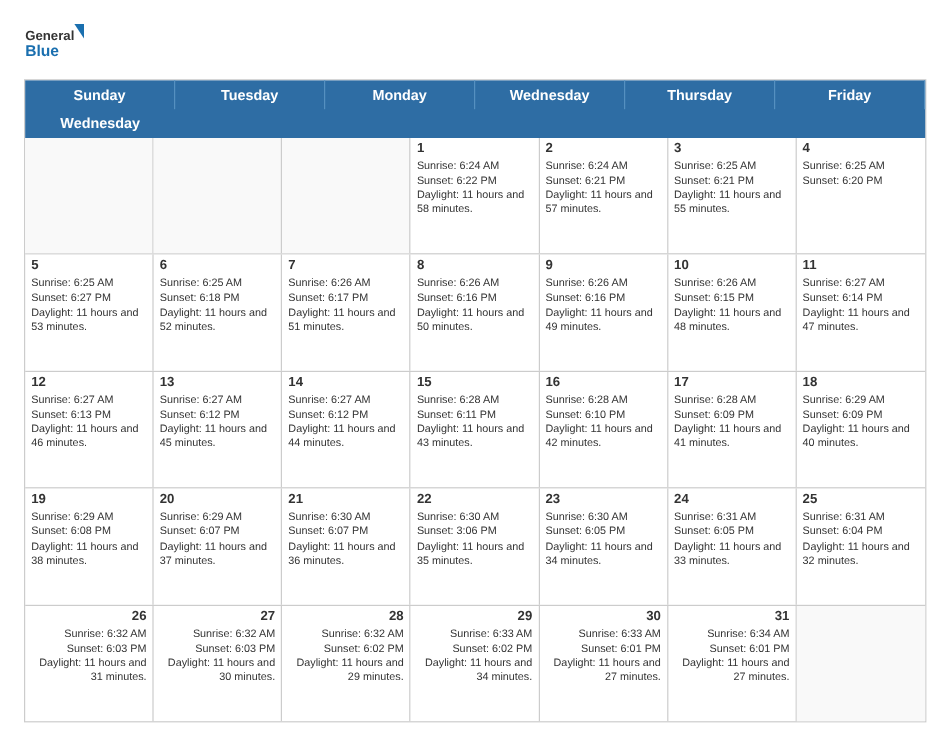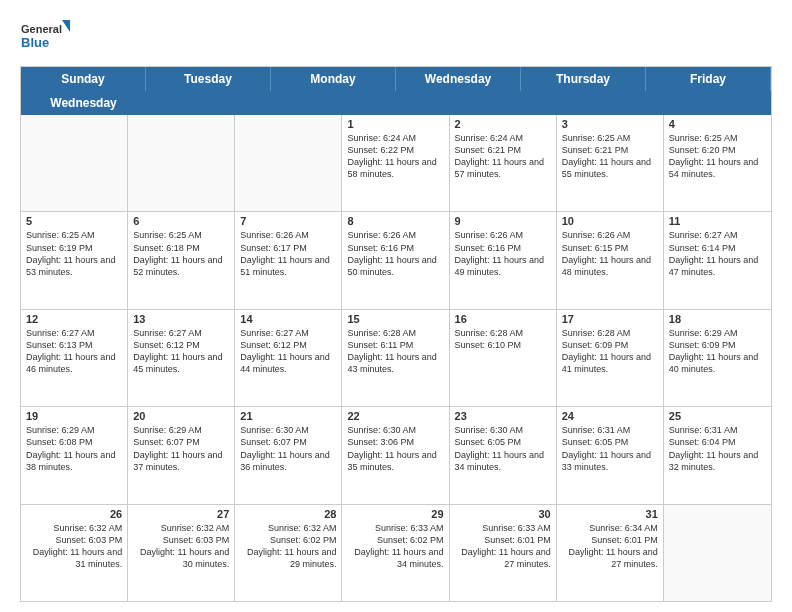--- a/index.html
+++ b/index.html
@@ -152,30 +152,29 @@
           <span>Sunrise: 6:25 AM</span><br>
           <span>Sunset: 6:21 PM</span><br>
           <span>Daylight: 11 hours and 55 minutes.</span>
         </div>
       </div>
           <div class="calendar-cell">
         <span class="day-number">4</span>
         <div class="cell-info">
           <span>Sunrise: 6:25 AM</span><br>
           <span>Sunset: 6:20 PM</span><br>
-          <span>Daylight: 11 hours and 54 minutes.</span>
         </div>
       </div>
         </div>
         <div class="calendar-row">
           <div class="calendar-cell">
         <span class="day-number">5</span>
         <div class="cell-info">
           <span>Sunrise: 6:25 AM</span><br>
-          <span>Sunset: 6:19 PM</span><br>
+          <span>Sunset: 6:27 PM</span><br>
           <span>Daylight: 11 hours and 53 minutes.</span>
         </div>
       </div>
           <div class="calendar-cell">
         <span class="day-number">6</span>
         <div class="cell-info">
           <span>Sunrise: 6:25 AM</span><br>
           <span>Sunset: 6:18 PM</span><br>
           <span>Daylight: 11 hours and 52 minutes.</span>
         </div>
@@ -252,20 +251,21 @@
           <span>Sunrise: 6:28 AM</span><br>
           <span>Sunset: 6:11 PM</span><br>
           <span>Daylight: 11 hours and 43 minutes.</span>
         </div>
       </div>
           <div class="calendar-cell">
         <span class="day-number">16</span>
         <div class="cell-info">
           <span>Sunrise: 6:28 AM</span><br>
           <span>Sunset: 6:10 PM</span><br>
+          <span>Daylight: 11 hours and 42 minutes.</span>
         </div>
       </div>
           <div class="calendar-cell">
         <span class="day-number">17</span>
         <div class="cell-info">
           <span>Sunrise: 6:28 AM</span><br>
           <span>Sunset: 6:09 PM</span><br>
           <span>Daylight: 11 hours and 41 minutes.</span>
         </div>
       </div>

